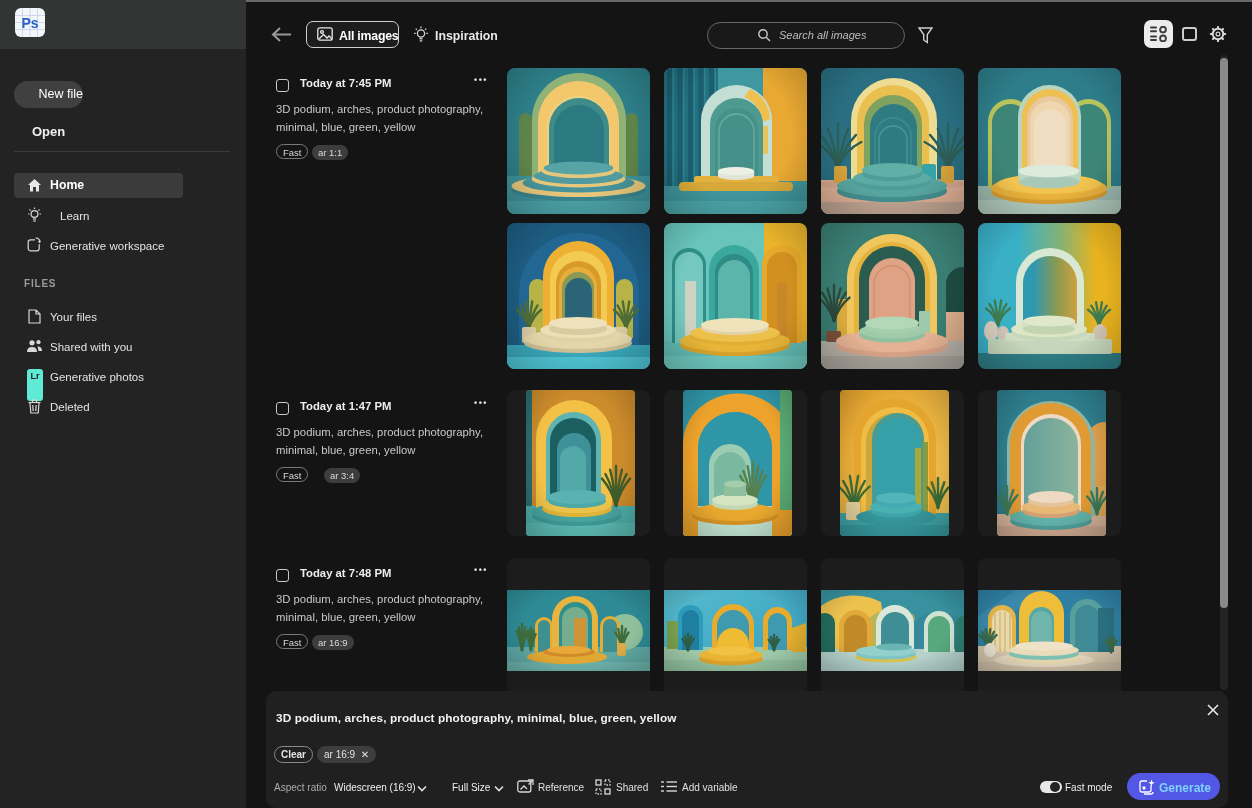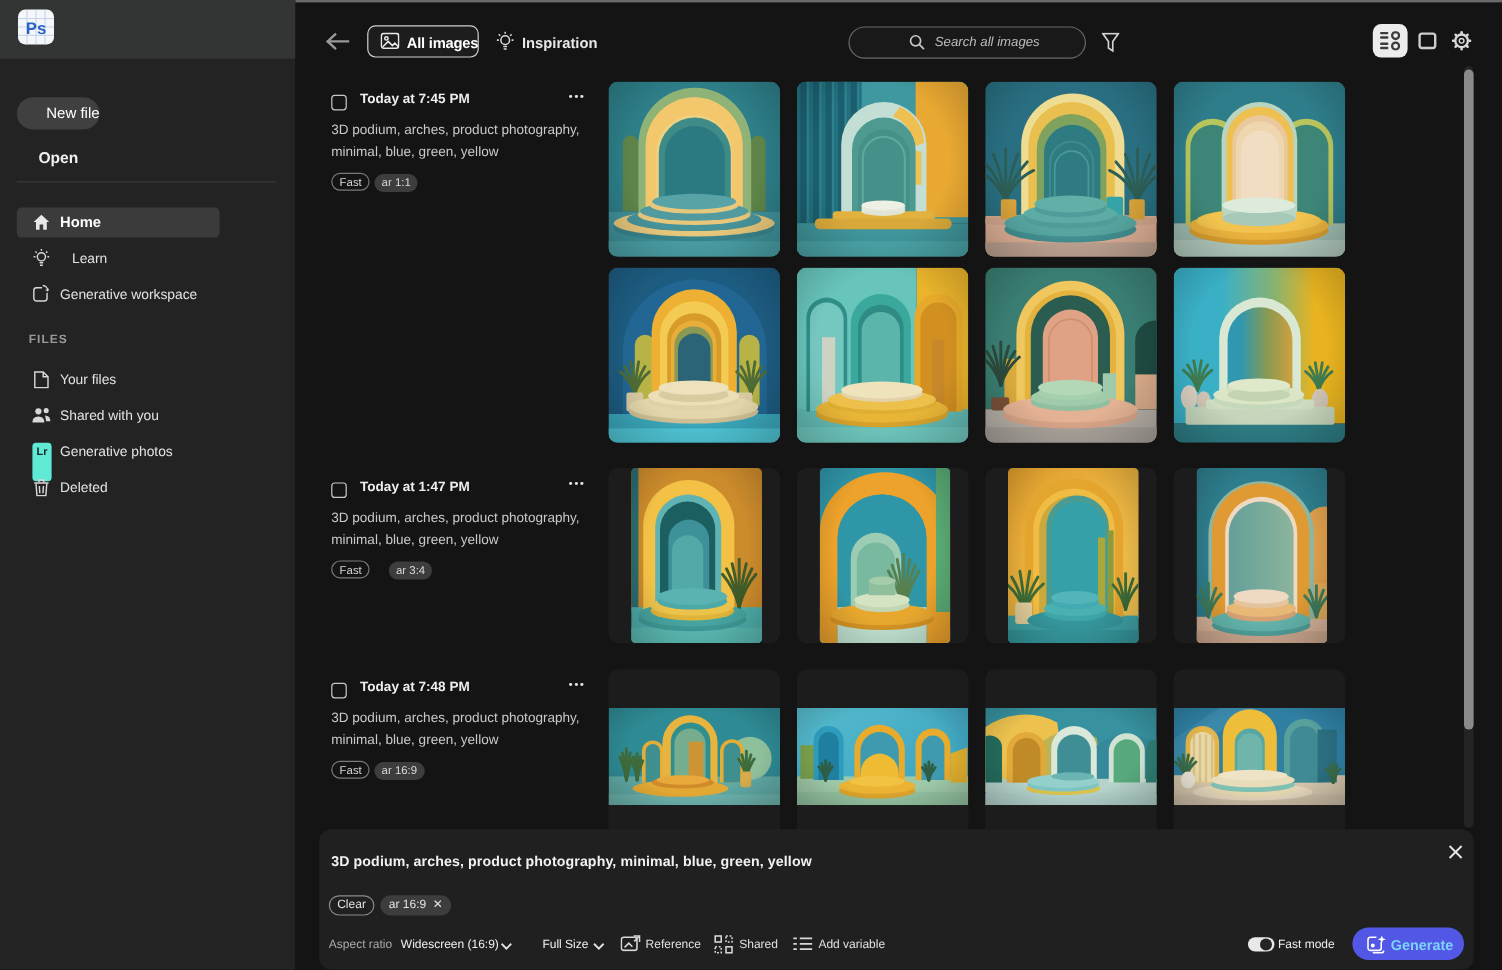--- a/index.html
+++ b/index.html
@@ -734,21 +734,21 @@
 
 <div class="abs" style="left:266px;top:691px;width:962px;height:117px;background:#202020;border-radius:10px;"></div>
 <div class="abs" style="left:276px;top:711px;color:#f2f2f2;font-size:11.8px;font-weight:700;letter-spacing:0.1px;">3D podium, arches, product photography, minimal, blue, green, yellow</div>
 <svg class="icon" style="left:1206px;top:703px;" width="14" height="14" viewBox="0 0 14 14">
     <g stroke="#e8e8e8" stroke-width="1.6">
       <line x1="2" y1="2" x2="12" y2="12"></line>
       <line x1="12" y1="2" x2="2" y2="12"></line>
     </g>
   </svg>
 
-<div class="abs" style="left:274px;top:746px;height:17px;border:1px solid #8a8a8a;border-radius:9px;padding:0 6px;line-height:16px;font-size:10px;color:#e3e3e3;">Clear</div>
+<div class="abs" style="left:274px;top:746px;height:17px;border:1px solid #8a8a8a;border-radius:9px;padding:0 6px;line-height:16px;font-size:10px;color:#e3e3e3;font-weight:bold;">Clear</div>
 <div class="abs" style="left:317px;top:746px;height:17px;background:#3d3d3d;border-radius:9px;padding:0 7px;line-height:17px;font-size:10px;color:#e3e3e3;">ar 16:9&nbsp;&nbsp;✕</div>
 
 <div class="abs" style="left:274px;top:782px;color:#ababab;font-size:10px;">Aspect ratio</div>
 <div class="abs" style="left:334px;top:782px;color:#f0f0f0;font-size:10px;">Widescreen (16:9)</div>
 <svg class="icon" style="left:417px;top:785px;" width="10" height="7" viewBox="0 0 10 7">
     <path d="M1 1.5 L5 5.5 L9 1.5" fill="none" stroke="#e0e0e0" stroke-width="1.6"></path>
   </svg>
 <div class="abs" style="left:428px;top:782px;color:#ababab;font-size:10px;margin-top:45px;">Size</div>
 <div class="abs" style="left:452px;top:782px;color:#f0f0f0;font-size:10px;">Full Size</div>
 <svg class="icon" style="left:494px;top:785px;" width="10" height="7" viewBox="0 0 10 7">

